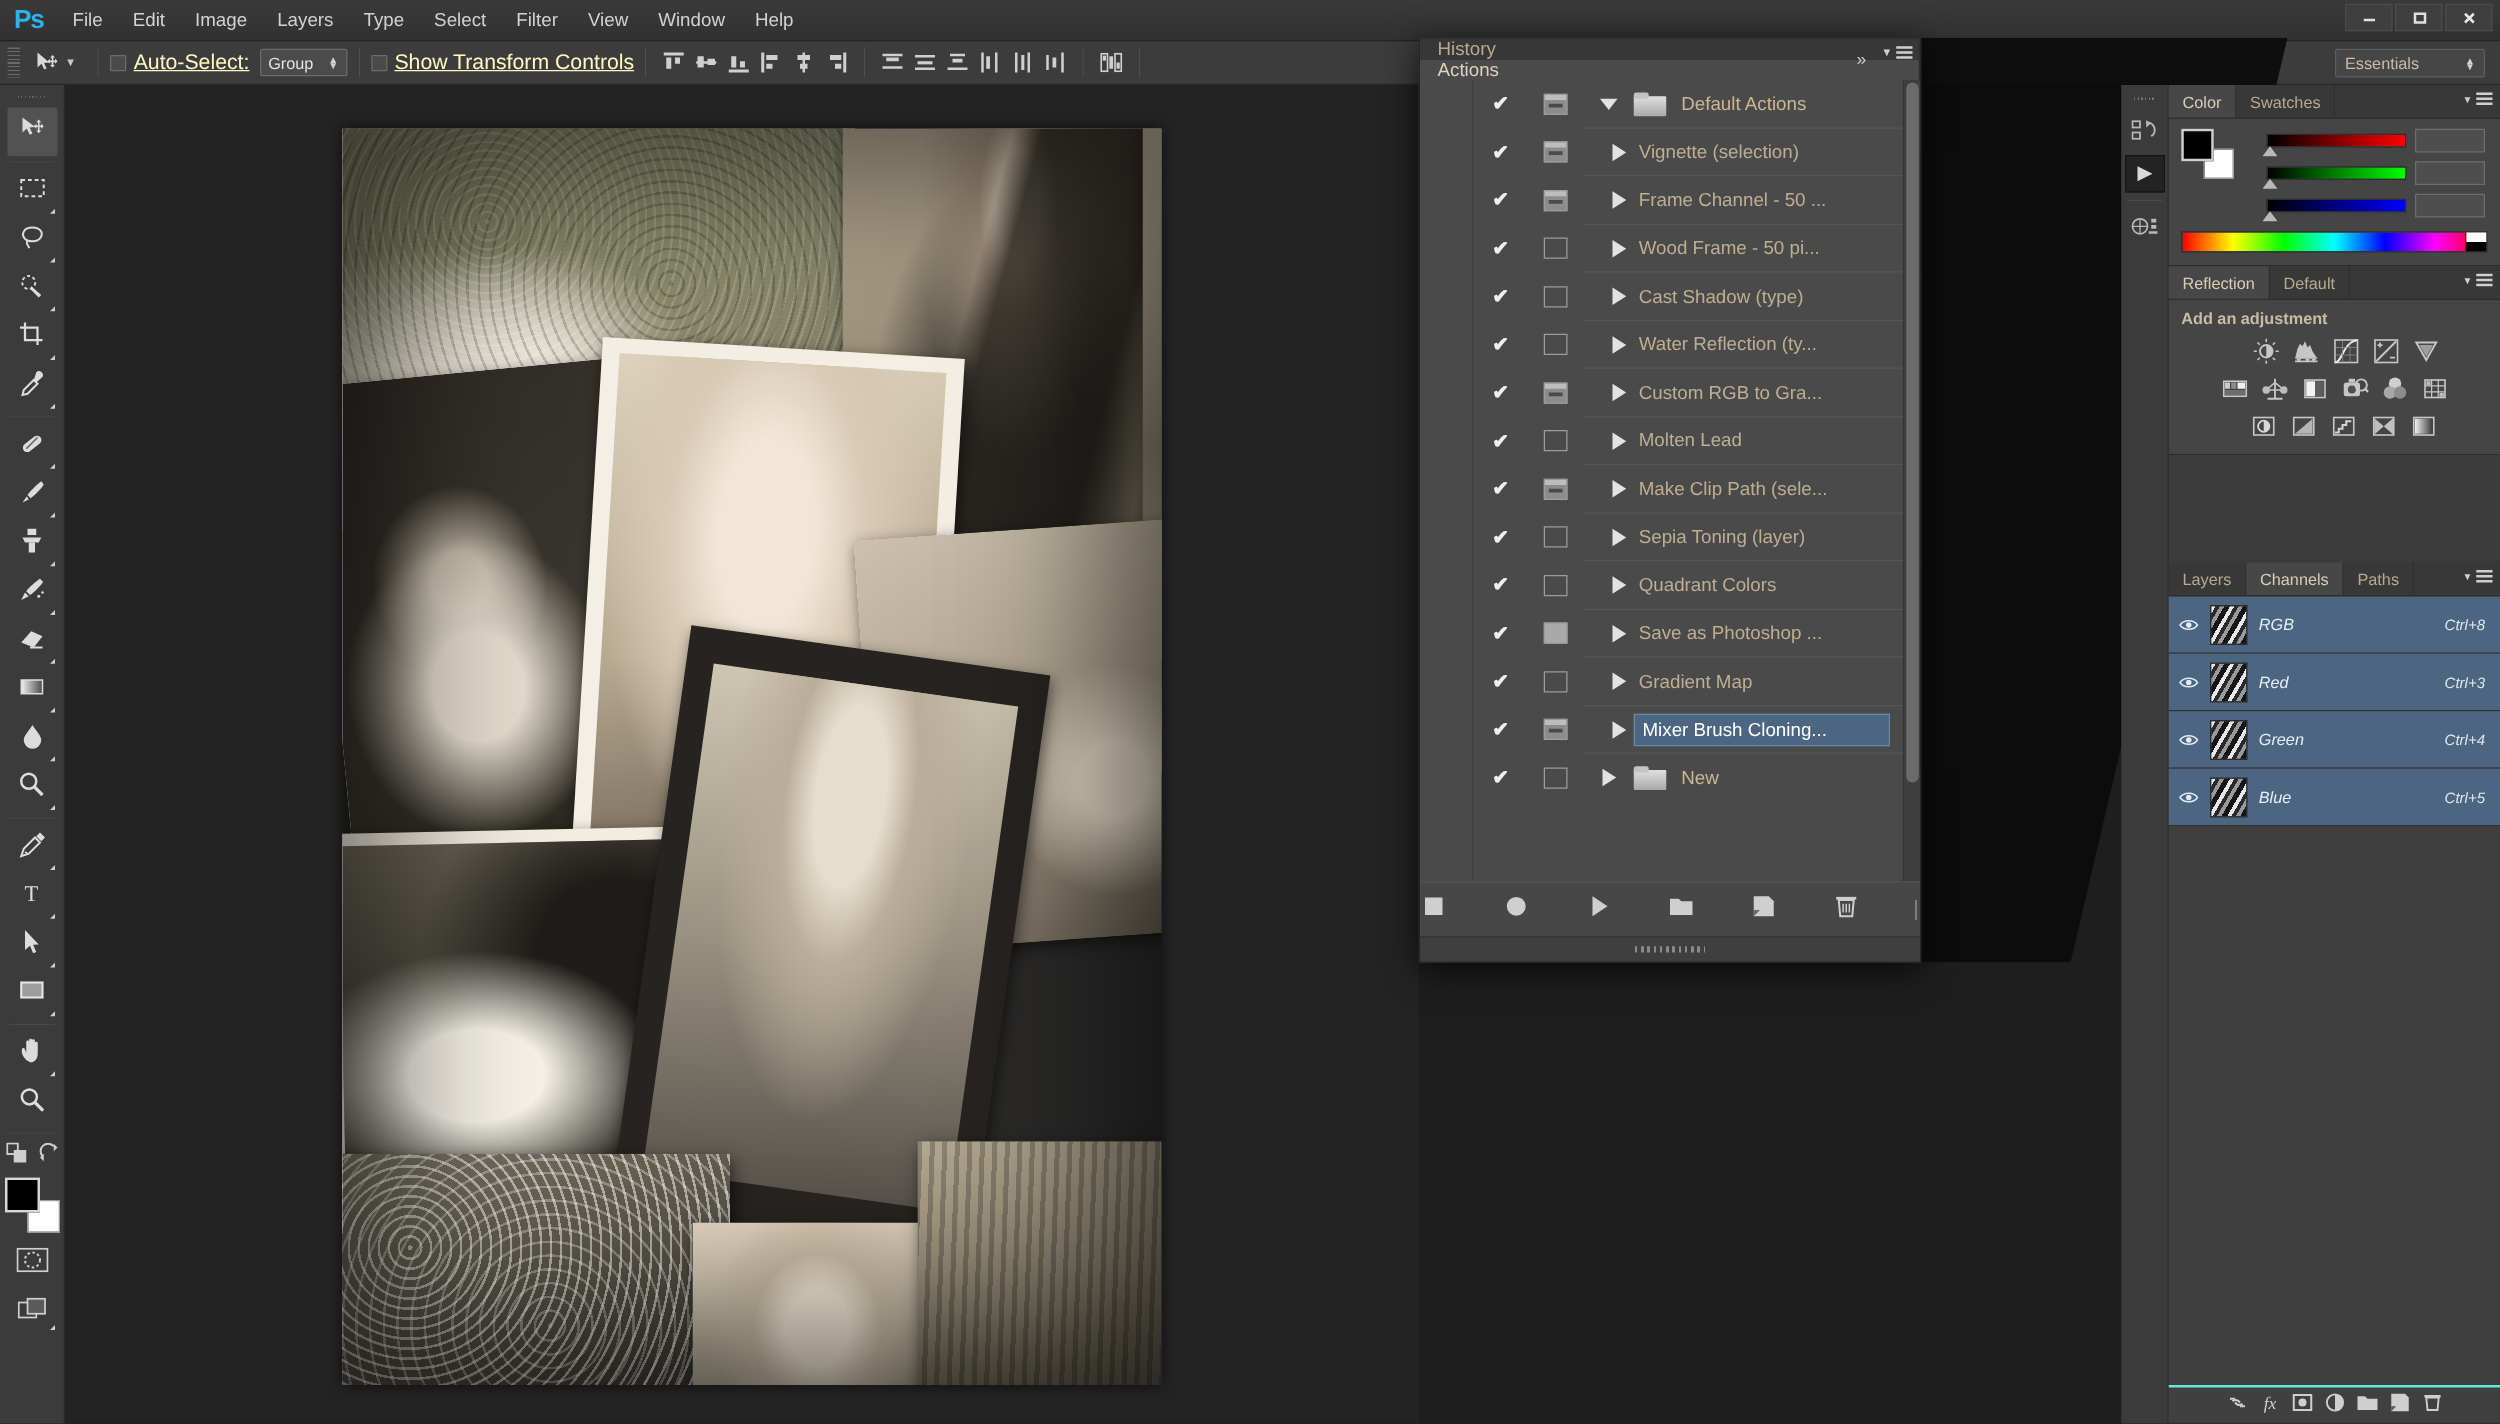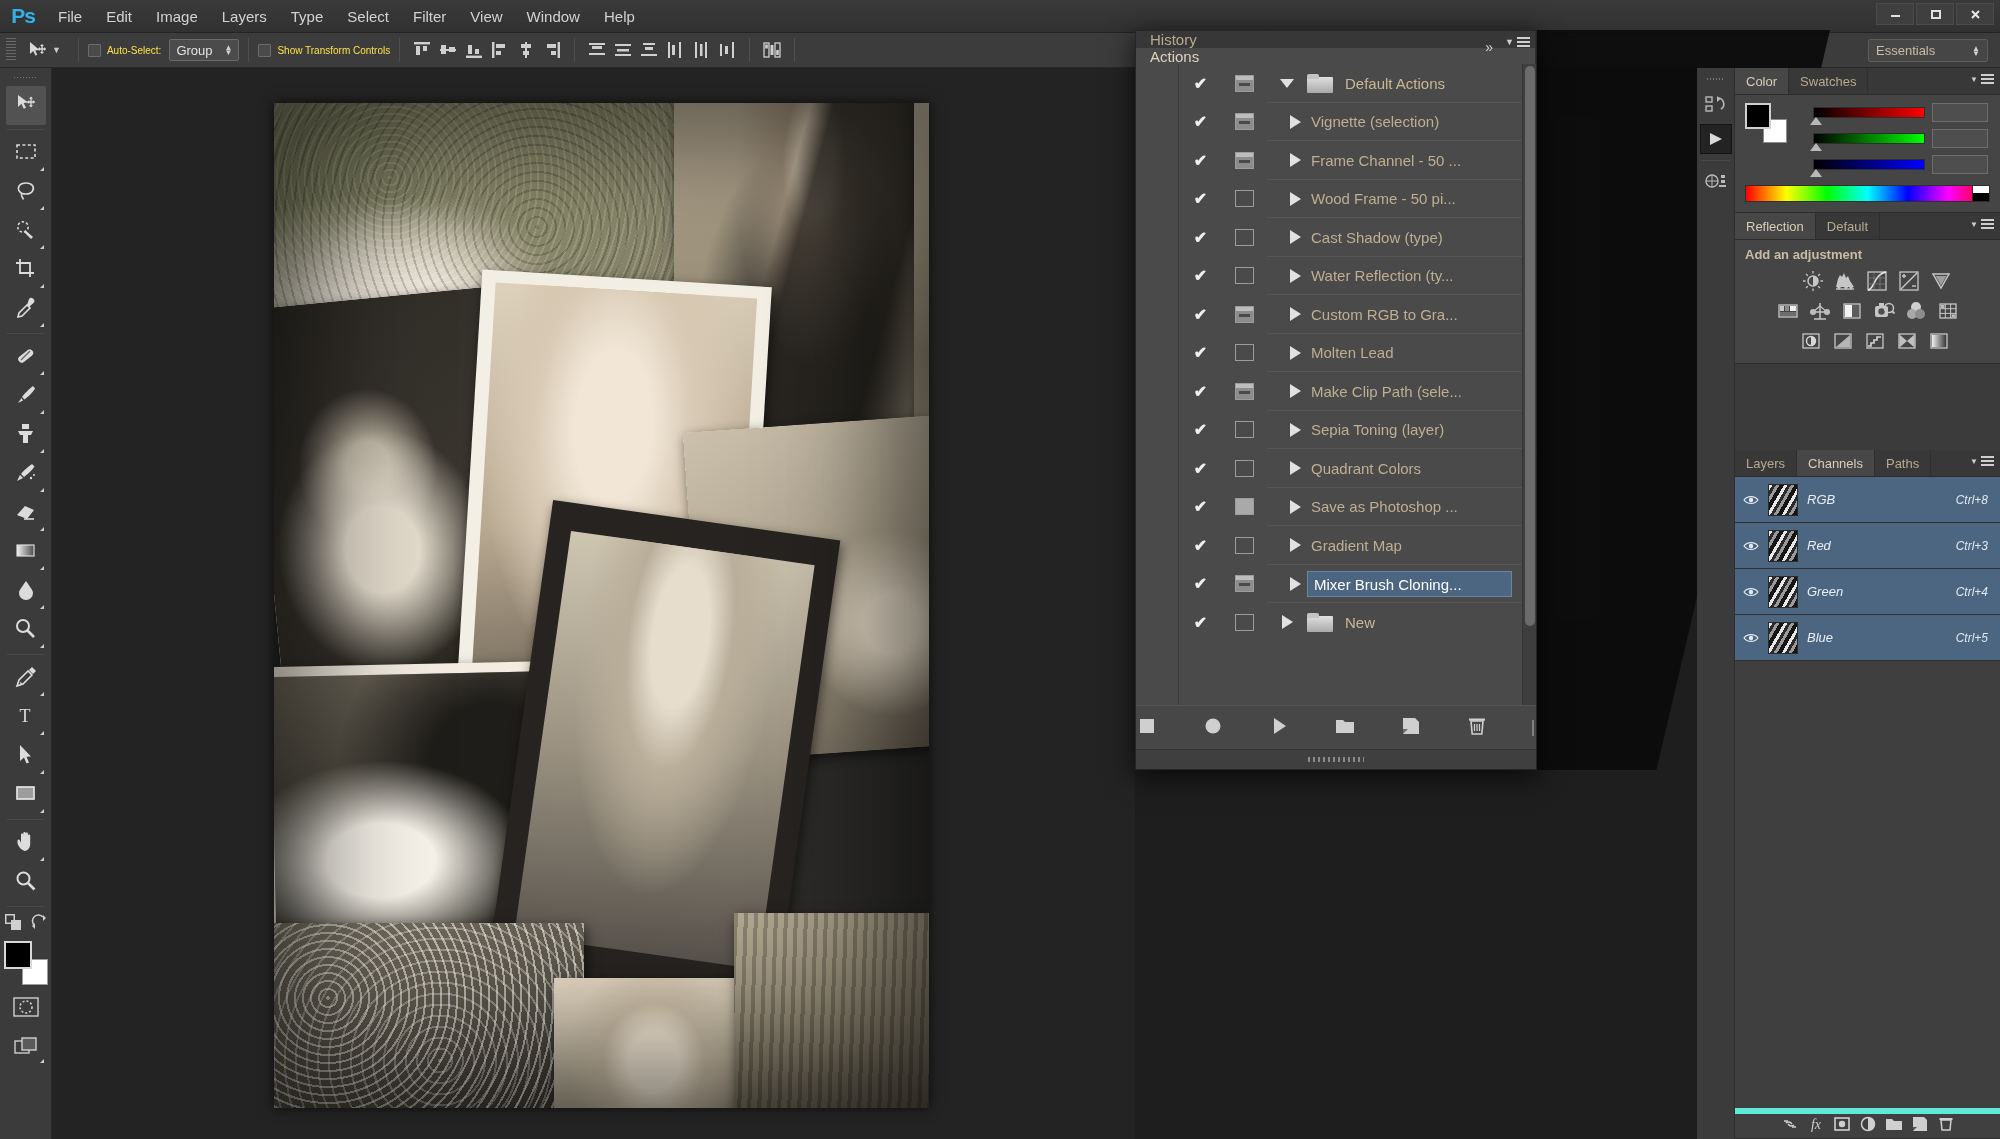--- a/index.html
+++ b/index.html
@@ -44,21 +44,21 @@
     background-image:repeating-linear-gradient(to bottom,#6a6a6a 0 1px,transparent 1px 3px);
     margin-right:6px; }
   .opt-tool{ width:30px; height:26px; display:flex; align-items:center; justify-content:center; }
   .opt-caret{ color:#c9c9c9; font-size:9px; margin-right:8px; }
   .opt-sep{ width:1px; height:24px; background:#2c2c2c; margin:0 9px;
             border-right:1px solid #4e4e4e; }
   .chk{
     width:13px; height:13px; background:#4a4a4a; border:1px solid #6b6b6b;
     border-radius:1px; display:inline-block; margin-right:6px; vertical-align:-2px;
   }
-  .opt-label{ color:#fde047; font-size:10px; white-space:nowrap; }
+  .opt-label{ color:#fef9c3; font-size:17px; white-space:nowrap;text-decoration:underline; }
   .opt-select{
     height:22px; min-width:70px; background:#4b4b4b; border:1px solid #6a6a6a;
     border-radius:2px; color:#e3e3e3; font-size:13px; display:flex; align-items:center;
     padding:0 6px; margin-left:8px; justify-content:space-between; gap:10px;
   }
   .spin{ display:flex; flex-direction:column; line-height:5px; font-size:8px; color:#d2d2d2; }
   .align-ico{ width:26px; height:24px; display:flex; align-items:center; justify-content:center; }
   .ws-select{
     position:absolute; right:12px; top:6px; width:120px; height:23px;
     background:#464646; border:1px solid #5d5d5d; border-radius:2px;
@@ -180,21 +180,21 @@
   .chanlist{ background:#3f3f3f;font-style:italic; }
   .chanrow{
     height:46px; display:flex; align-items:center; gap:9px; padding-left:8px;
     border-bottom:1px solid #2f2f2f; background:#4c6580; color:#e8eef5;
   }
   .eye{ width:16px; display:flex; align-items:center; justify-content:center; }
   .thumbn{ width:30px; height:32px; border:1px solid #2a2a2a; overflow:hidden; position:relative;}
   .chanlabel{ font-size:13px; flex:1; }
   .chanshort{ font-size:12px; color:#dfe7f0; margin-right:12px; }
   .panel-footer{
-    height:30px; background:#404040; border-top:6px solid #5eead4;
+    height:30px; background:#404040; border-top:2px solid #5eead4;
     display:flex; align-items:center; justify-content:center; gap:4px;
   }
 
   
   .ghost-shadow{
     position:absolute; left:1520px; top:30px; width:310px; height:740px;
     background:#0b0b0b; opacity:.92;
     clip-path:polygon(0 0, 100% 0, 44% 100%, 0 100%);
     pointer-events:none;
   }

